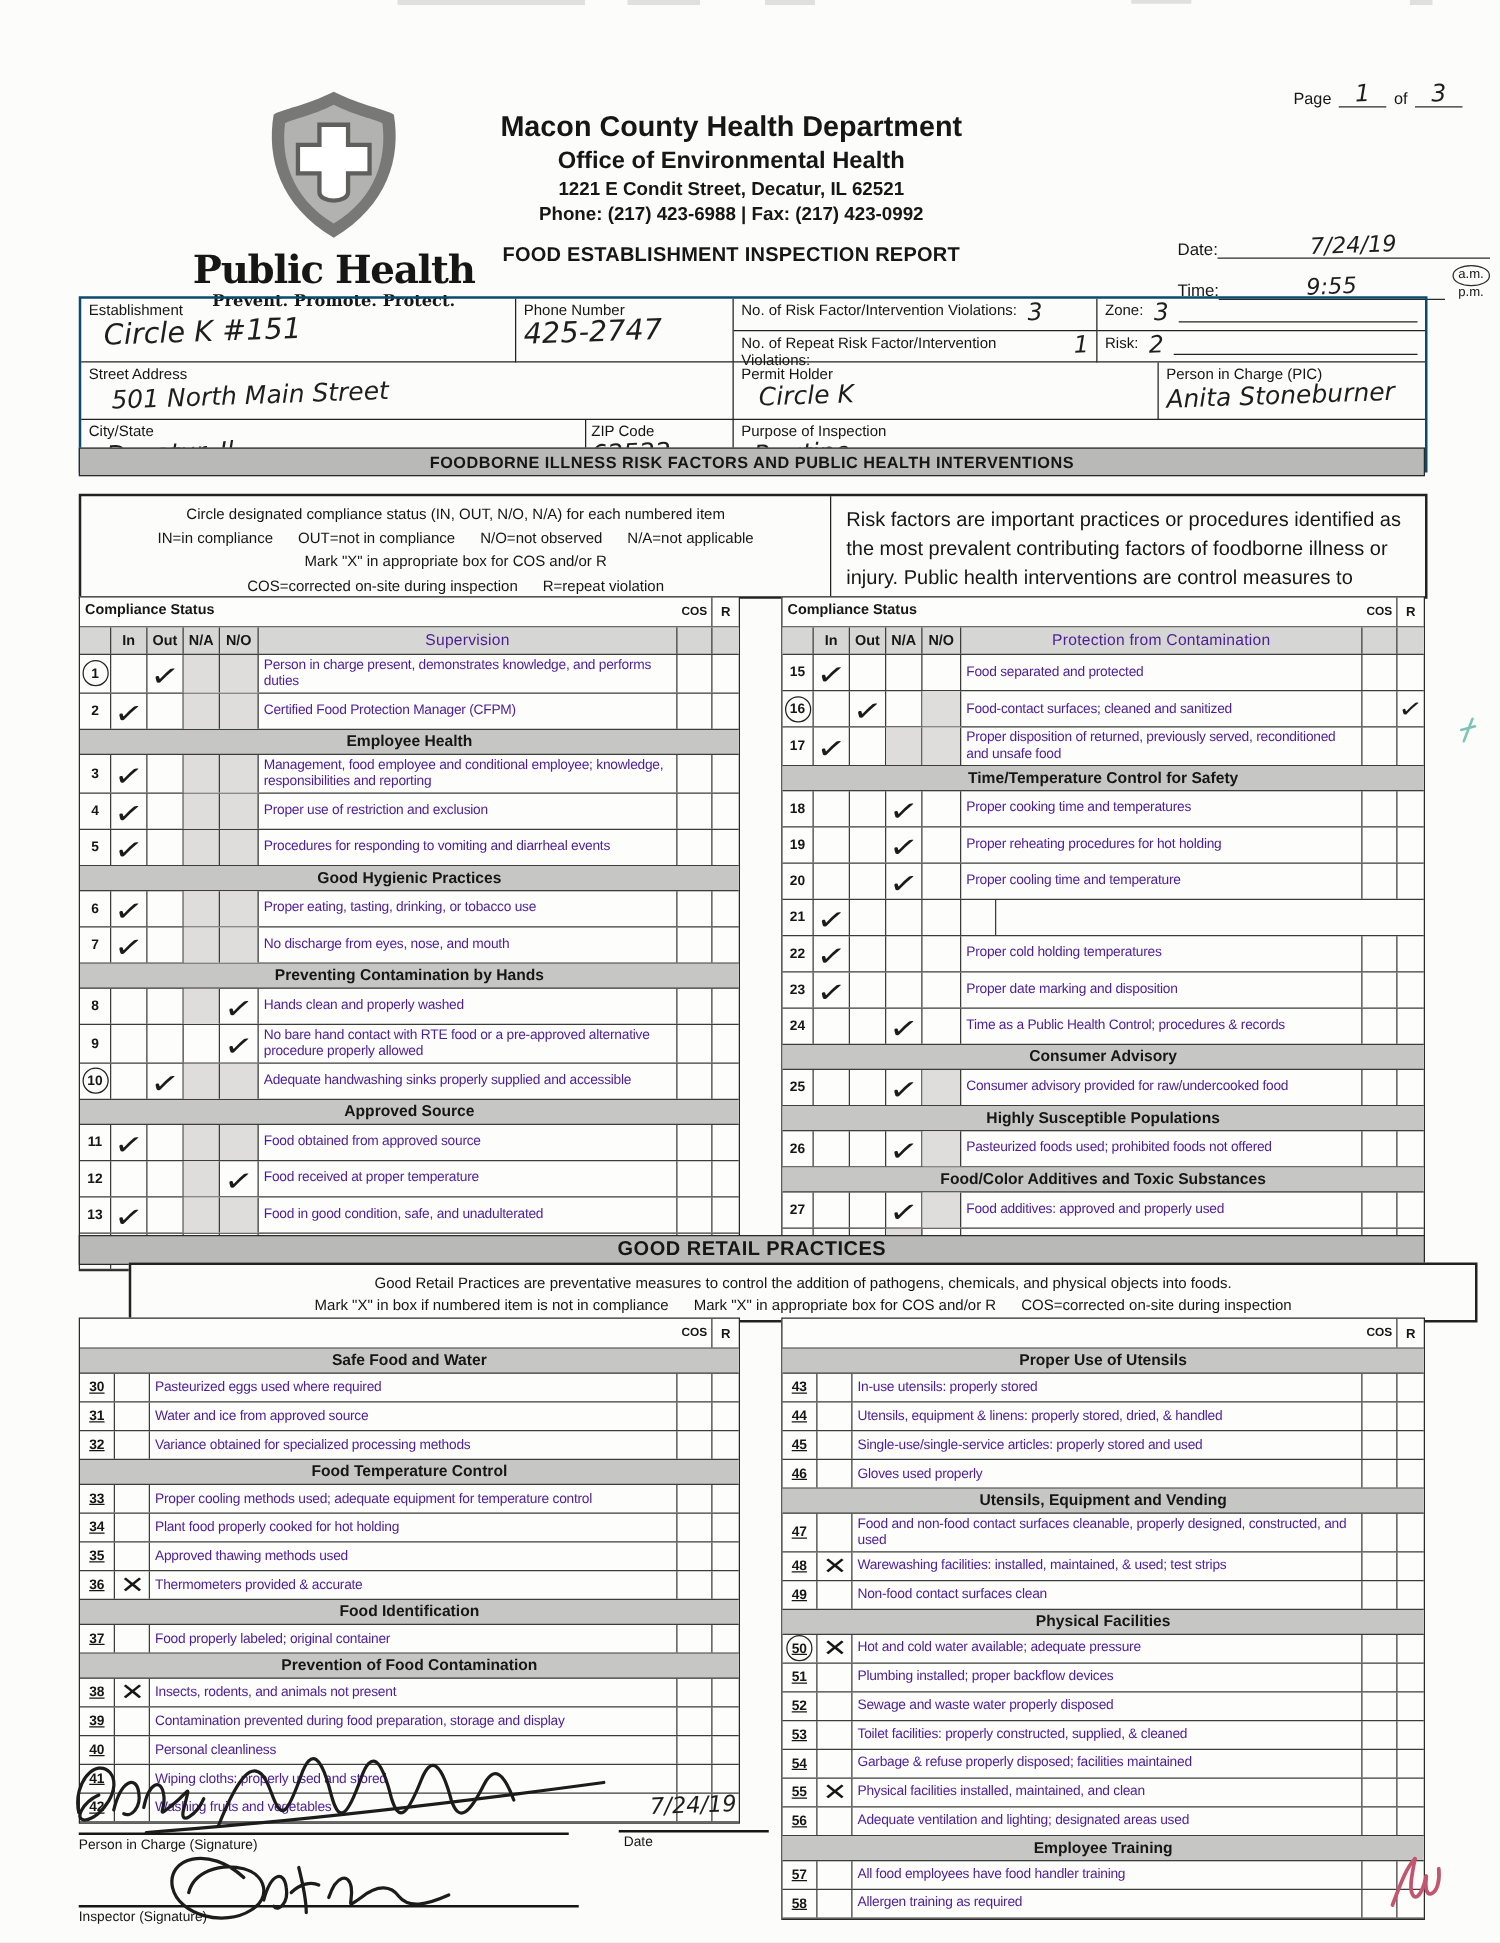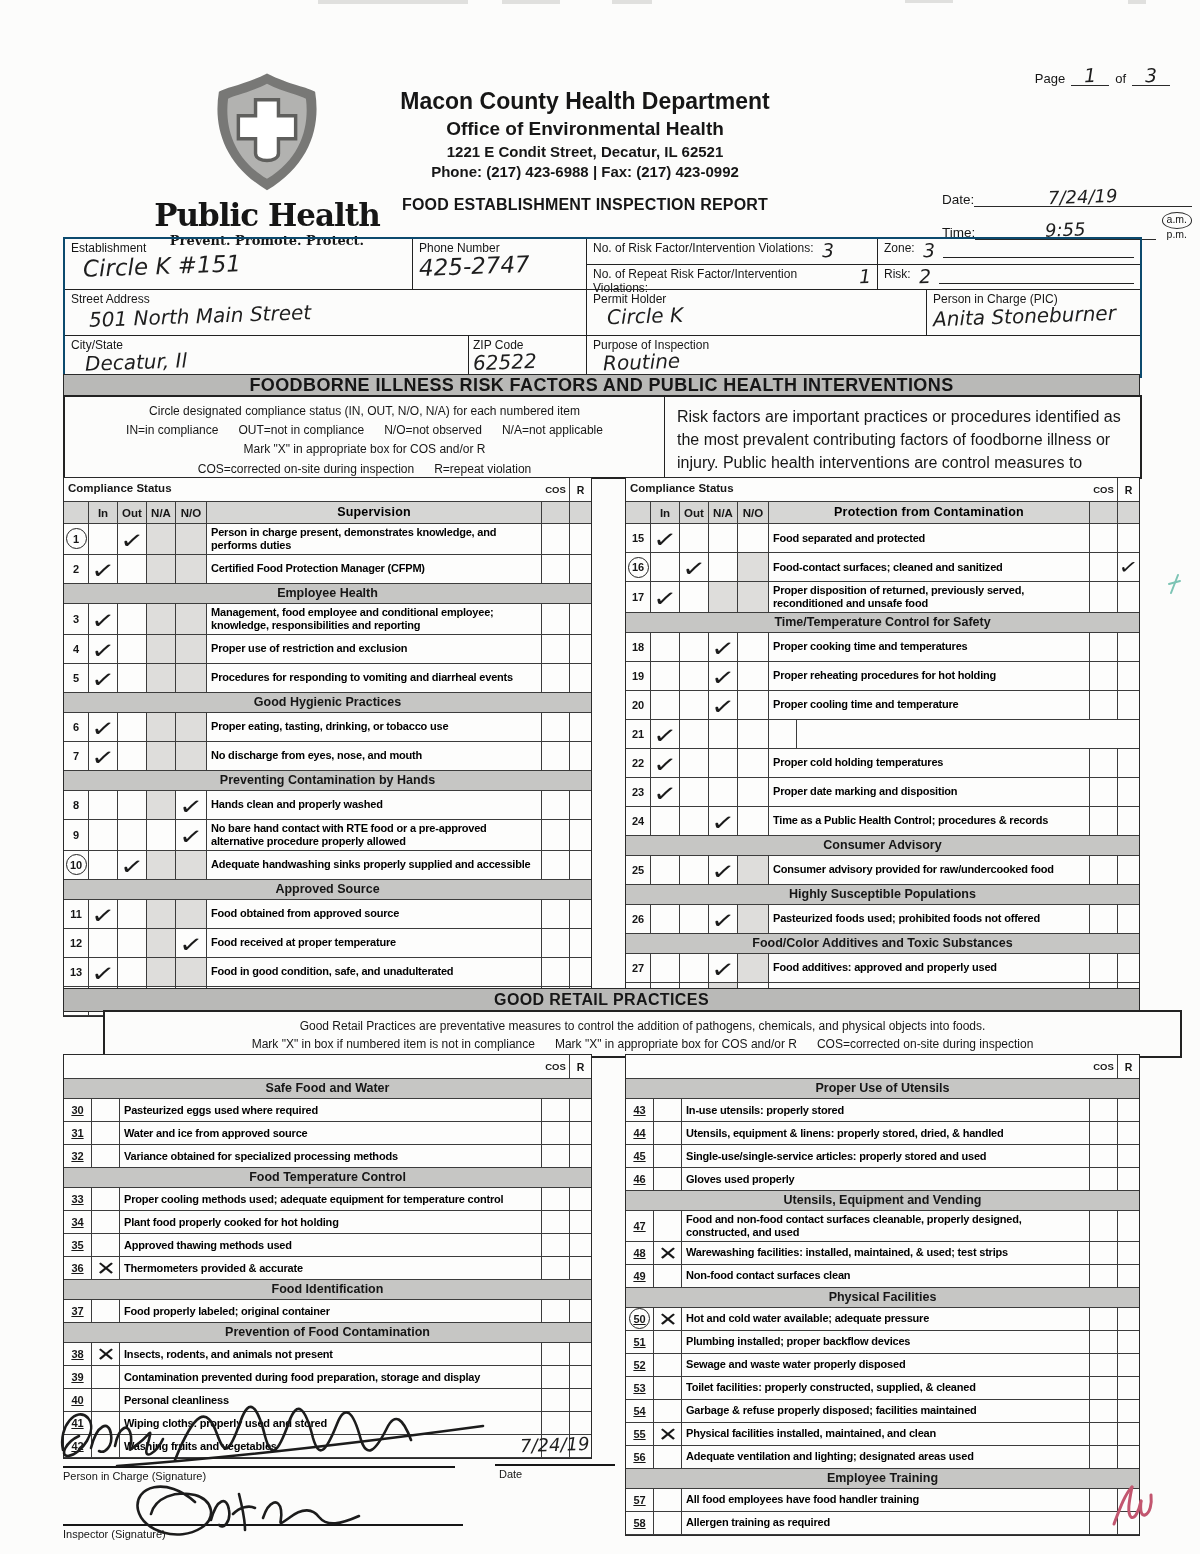--- a/index.html
+++ b/index.html
@@ -47,22 +47,22 @@
   .rrow,.strip,.colhead{display:flex;border-bottom:1px solid #3c3c3c;align-items:stretch;}
   .strip{min-height:23px;} .colhead{min-height:21px;background:#d6d6d4;}
   .rrow{min-height:24px;}
   .grp .rrow{min-height:22px;}
   .strip-label{flex:1;font-weight:bold;font-size:11.5px;padding:4px 4px 0;}
   .num-cell{width:24px;border-right:1px solid #3c3c3c;font-size:11px;font-weight:bold;display:flex;align-items:center;justify-content:center;flex:none;}
   .grp .num-cell{width:27px;text-decoration:underline;}
   .st-cell{width:28px;border-right:1px solid #3c3c3c;flex:none;position:relative;font-size:11.5px;font-weight:bold;display:flex;align-items:center;justify-content:center;}
   .st-no{width:30px;}
   .xbox{width:27px;border-right:1px solid #3c3c3c;flex:none;display:flex;align-items:center;justify-content:center;}
-  .desc-cell{flex:1;border-right:1px solid #3c3c3c;font-size:11px;font-weight:bold;letter-spacing:-.2px;
-             padding:2px 4px;display:flex;align-items:center;line-height:1.18;color:#000000;}
+  .desc-cell{flex:1;border-right:1px solid #3c3c3c;font-size:11px;font-weight:normal;letter-spacing:-.2px;
+             padding:2px 4px;display:flex;align-items:center;line-height:1.18;color:#4c1d95;}
   .sechead{justify-content:center;font-size:12.5px;letter-spacing:.2px;}
   .cos-cell{width:27px;border-right:1px solid #3c3c3c;flex:none;font-size:9.5px;font-weight:bold;display:flex;align-items:center;justify-content:center;}
   .r-cell{width:21px;flex:none;font-size:10.5px;font-weight:bold;display:flex;align-items:center;justify-content:center;position:relative;}
   .sec-bar{background:#c6c6c4;border-bottom:1px solid #3c3c3c;font-weight:bold;font-size:12.5px;text-align:center;min-height:19px;line-height:19px;}
   .shade{background:#dedddb;}
   .tick{font-family:"DejaVu Sans",sans-serif;font-weight:bold;font-size:24px;color:#1b1b1b;
         transform:rotate(7deg) scaleX(1.15);position:relative;top:2px;pointer-events:none;}
   .r-cell .tick,.cos-cell .tick{font-size:20px;top:0;}
   .xmark{font-family:"DejaVu Sans",sans-serif;font-weight:bold;font-size:19px;color:#161616;transform:scaleX(1.25);}
   .circled{display:inline-flex;align-items:center;justify-content:center;width:19px;height:19px;border:1.6px solid #222;border-radius:50%;}
@@ -177,21 +177,21 @@
     <div class="cell nb" style="left:402px;top:97px;width:120px;height:40px;">
       <div class="lbl">ZIP Code</div>
       <span class="hw hw-lg">62522</span>
     </div>
     <div class="cell nr nb" style="left:522px;top:97px;width:553px;height:40px;">
       <div class="lbl">Purpose of Inspection</div>
       <span class="hw hw-lg" style="margin-left:10px;">Routine</span>
     </div>
   </div>
 
-  <div class="bar" style="top:374px;height:21px;line-height:21px;font-size:18px;">FOODBORNE ILLNESS RISK FACTORS AND PUBLIC HEALTH INTERVENTIONS</div>
+  <div class="bar" style="top:358px;height:21px;line-height:21px;font-size:13px;">FOODBORNE ILLNESS RISK FACTORS AND PUBLIC HEALTH INTERVENTIONS</div>
 
   <div class="instr-box" style="top:395px;height:80px;">
     <div class="instr-left">
       <div>Circle designated compliance status (IN, OUT, N/O, N/A) for each numbered item</div>
       <div class="pre">IN=in compliance      OUT=not in compliance      N/O=not observed      N/A=not applicable</div>
       <div>Mark "X" in appropriate box for COS and/or R</div>
       <div class="pre">COS=corrected on-site during inspection      R=repeat violation</div>
     </div>
     <div class="instr-right">Risk factors are important practices or procedures identified as the most prevalent contributing factors of foodborne illness or injury. Public health interventions are control measures to prevent foodborne illness or injury.</div>
   </div>

